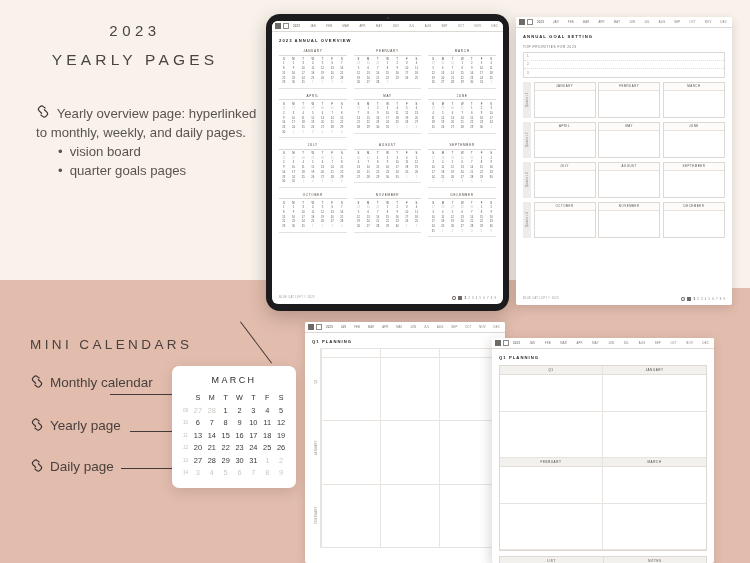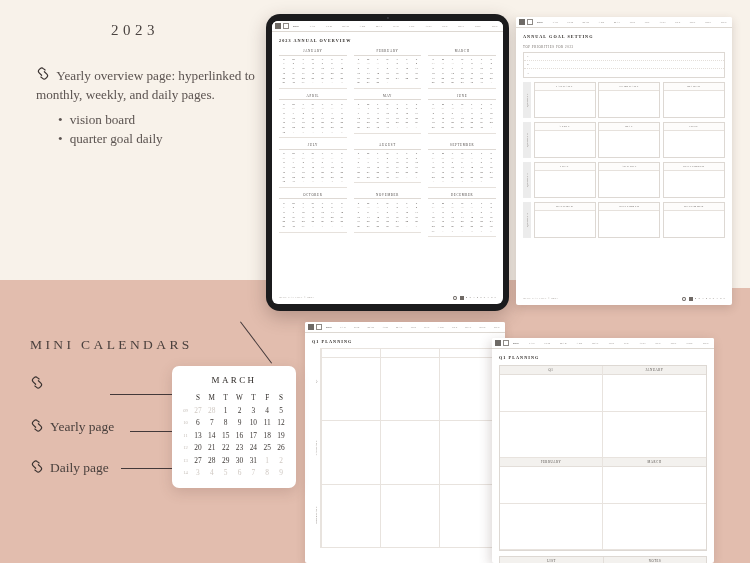--- a/index.html
+++ b/index.html
@@ -2,41 +2,41 @@
 <html><head>
 <meta charset="utf-8">
 <style>
   * { box-sizing: border-box; margin: 0; padding: 0; }
   html, body { width: 750px; height: 563px; overflow: hidden; }
   body {
     font-family: "Liberation Sans", sans-serif;
     background: #f7f1e9;
     position: relative;
   }
-  #stage { position: absolute; inset: 0; width: 750px; height: 563px; font-family: Liberation Serif, serif; }
+  #stage { position: absolute; inset: 0; width: 750px; height: 563px; }
 
   
   .bg-cream { position: absolute; left: 0; top: 0; width: 750px; height: 280px; background: #f8f2ea; }
   .bg-rose  { position: absolute; left: 0; top: 280px; width: 750px; height: 283px; background: #e2bdae; }
   .bg-cream-right { position: absolute; left: 688px; top: 0; width: 62px; height: 288px; background: #f8f2ea; }
 
   
   .copy-top { position: absolute; left: 0px; top: 22px; width: 270px; color: #4a4340; }
   .year {
     text-align: center; font-size: 15px; letter-spacing: 4.5px;
     color: #4a4340; font-weight: 400;
   }
   .yearly-pages {
     text-align: center; font-size: 15.5px; letter-spacing: 4.2px;
     margin-top: 12px; color: #4a4340;
   }
-  .para { margin-top: 28px; padding-left: 36px; font-size: 13.2px; line-height: 18.5px; color: #5b5350; }
+  .para { margin-top: 36px; padding-left: 36px; font-size: 13.2px; line-height: 18.5px; color: #5b5350; }
   .para .lnk { margin-right: 3px; }
   .para2 { margin-top: 20px; padding-left: 36px; font-size: 13.2px; color: #5b5350; }
-  .bullets { margin-top: 6px; padding-left: 58px; font-size: 13.2px; line-height: 19px; color: #5b5350; list-style: none; }
+  .bullets { padding-left: 58px; font-size: 13.2px; line-height: 19px; color: #5b5350; list-style: none; }
   .bullets li::before { content: "\2022"; margin-right: 7px; }
 
   .copy-bottom { position: absolute; left: 30px; top: 315px; width: 300px; color: #4d4441; }
   .hl1 { font-size: 13.5px; letter-spacing: 3.4px; color: #4a403d; }
   .hl2 { font-size: 13.5px; letter-spacing: 3.4px; color: #4a403d; margin-top: 22px; }
   .linkrow { display: flex; align-items: flex-start; font-size: 13.5px; color: #4a403d; }
   .linkrow .lnk { margin-right: 6px; position: relative; top: 1px; }
   .lr1 { margin-top: 22px; }
   .lr2 { margin-top: 26px; }
   .lr3 { margin-top: 24px; }
@@ -150,48 +150,50 @@
 <body>
 
 <div id="stage">
 
   <div class="bg-cream"></div>
   <div class="bg-rose"></div>
   <div class="bg-cream-right"></div>
 
   <div class="copy-top">
     <div class="year">2023</div>
+    <div class="yearly-pages">YEARLY PAGES</div>
     <div class="para">
       <span class="lnk">
         <svg class="chain" viewBox="0 0 20 18">
             <g fill="none" stroke="#3b3331" stroke-width="1.7" stroke-linecap="round">
               <path d="M8 11.5 L4.5 8 a3.2 3.2 0 0 1 0-4.5 l1.5-1.5 a3.2 3.2 0 0 1 4.5 0 L13 4"></path>
               <path d="M12 6.5 L15.5 10 a3.2 3.2 0 0 1 0 4.5 l-1.5 1.5 a3.2 3.2 0 0 1 -4.5 0 L7 14"></path>
             </g>
           </svg>
       </span><span>Yearly overview page: hyperlinked to monthly, weekly, and daily pages.</span>
     </div>
     <ul class="bullets">
       <li>vision board</li>
-      <li>quarter goal daily</li>
+      <li>quarter goals pages</li>
     </ul>
   </div>
 
   <div class="copy-bottom">
     <div class="hl2">MINI CALENDARS</div>
 
     <div class="linkrow lr1">
       <span class="lnk">
         <svg class="chain" viewBox="0 0 20 18">
             <g fill="none" stroke="#3b3331" stroke-width="1.7" stroke-linecap="round">
               <path d="M8 11.5 L4.5 8 a3.2 3.2 0 0 1 0-4.5 l1.5-1.5 a3.2 3.2 0 0 1 4.5 0 L13 4"></path>
               <path d="M12 6.5 L15.5 10 a3.2 3.2 0 0 1 0 4.5 l-1.5 1.5 a3.2 3.2 0 0 1 -4.5 0 L7 14"></path>
             </g>
           </svg>
       </span>
+      <span class="lbl">Monthly calendar</span>
     </div>
     <div class="linkrow lr2">
       <span class="lnk">
         <svg class="chain" viewBox="0 0 20 18">
             <g fill="none" stroke="#3b3331" stroke-width="1.7" stroke-linecap="round">
               <path d="M8 11.5 L4.5 8 a3.2 3.2 0 0 1 0-4.5 l1.5-1.5 a3.2 3.2 0 0 1 4.5 0 L13 4"></path>
               <path d="M12 6.5 L15.5 10 a3.2 3.2 0 0 1 0 4.5 l-1.5 1.5 a3.2 3.2 0 0 1 -4.5 0 L7 14"></path>
             </g>
           </svg>
       </span>

